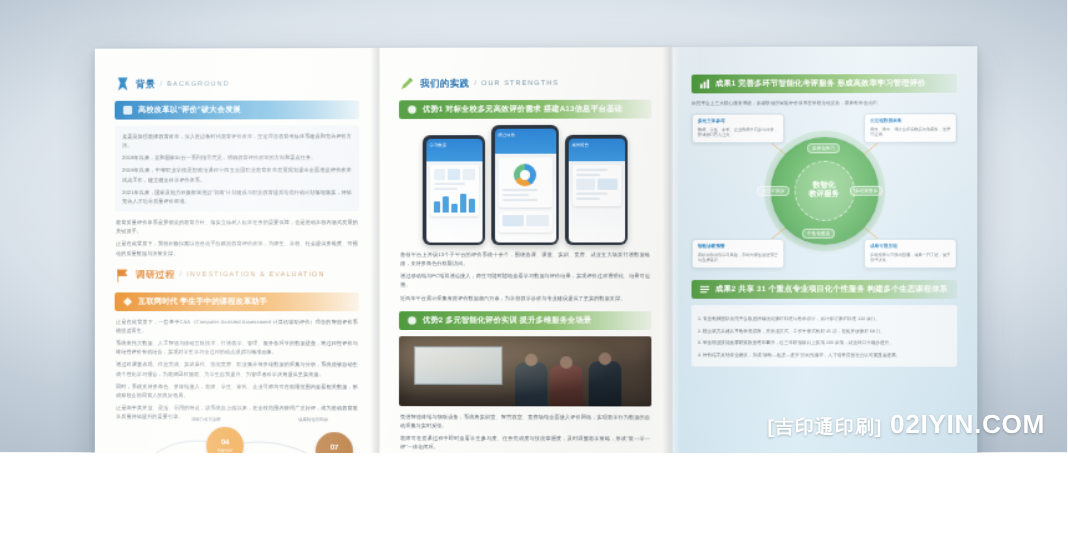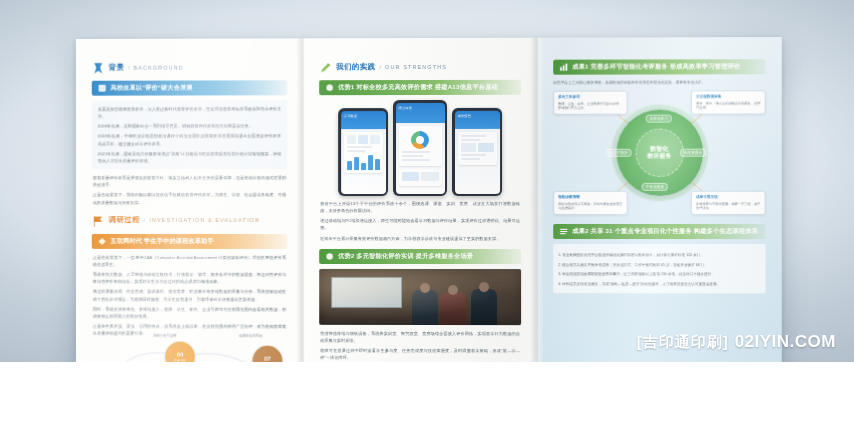--- a/index.html
+++ b/index.html
@@ -357,21 +357,21 @@
     font-weight: bold;
     text-shadow: 0 1px 2px rgba(0,0,0,0.25);
   }
   .wm-cn {
     color: #ffffff;
     font-size: 15px;
     letter-spacing: 1px;
   }
   .wm-en {
     color: #ffffff;
-    font-size: 17px;
+    font-size: 21px;
     letter-spacing: 0.5px;
   }
 </style>
 </head>
 <body>
 
 <div class="stage">
   <div class="backdrop"></div>
   <div class="backdrop-vignette"></div>
 

